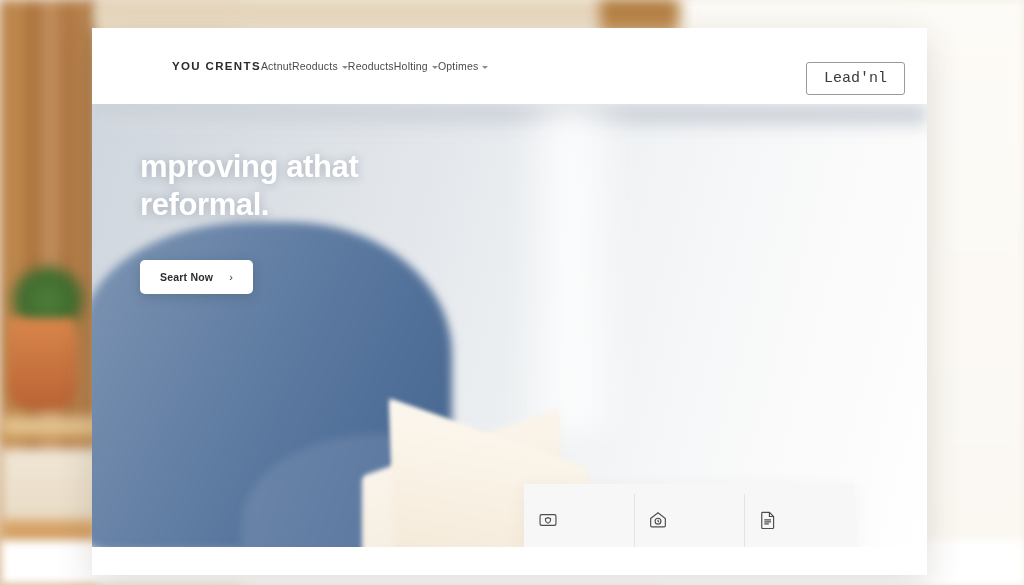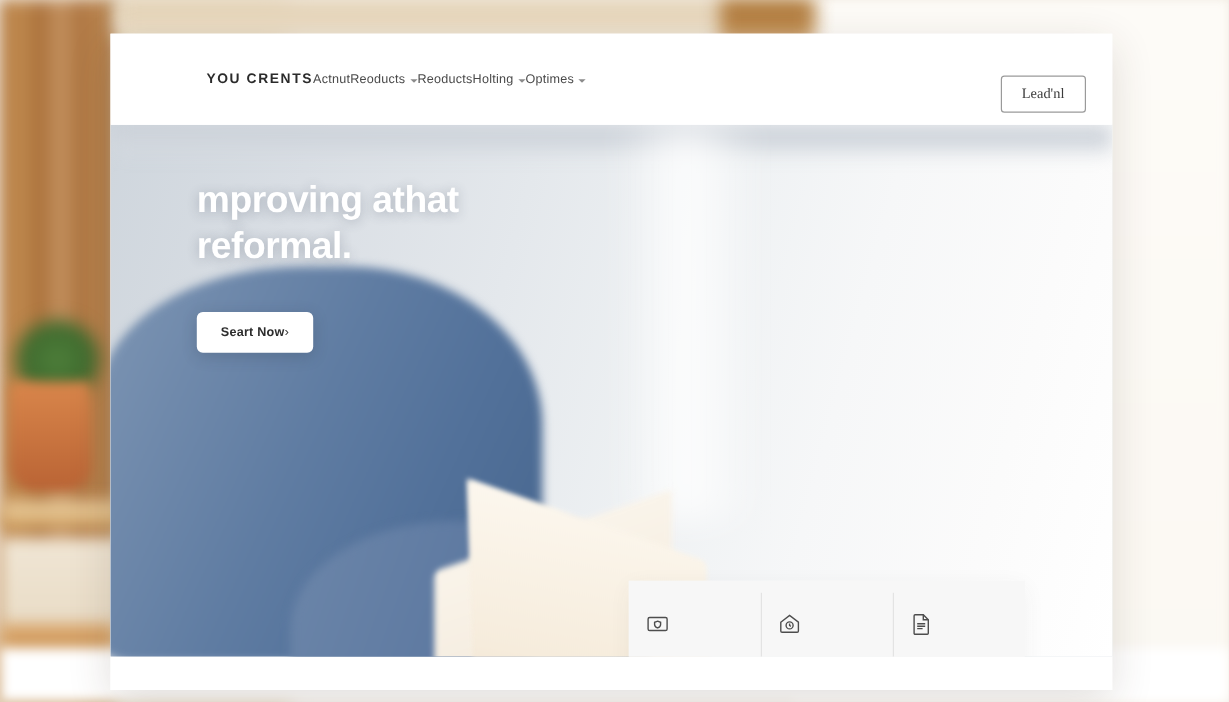--- a/index.html
+++ b/index.html
@@ -97,23 +97,23 @@
     font-size:10.5px; color:#4a4a4a; letter-spacing:.2px;
     white-space:nowrap; cursor:pointer;
   }
   .caret{
     width:0;height:0;border-left:3px solid transparent;border-right:3px solid transparent;
     border-top:3.5px solid #8b8b8b; margin-top:2px;
   }
   #cta{
     margin-left:auto;
     border:1px solid #9a9a9a; border-radius:3px;
-    padding:7px 17px; font-size:12px; color:#3a3a3a;
+    padding:7px 17px; font-size:15px; color:#3a3a3a;
     background:transparent; cursor:pointer; white-space:nowrap;
-    font-family:Liberation Serif, serif;
+    font-family:Liberation Mono, monospace;
     margin-top:24px;
   }
 
   
   #hero{
     position:relative; height:443px; overflow:hidden;
     background:#dfe3e8;
   }
   #hero-photo{ position:absolute; inset:0; }
   .hp{ position:absolute; }
@@ -158,36 +158,36 @@
   .hp-lid{
     left:300px; top:330px; width:200px; height:192px;
     background:linear-gradient(170deg,#fcf7ee 0%,#f6ecdc 60%,#ead9c1 100%);
     transform:skewY(21deg) rotate(-2deg);
     filter:blur(2px);
     border-radius:5px;
   }
 
   
   #hero-copy{
-    position:absolute; left:72px; top:44px; width:330px; z-index:3;
+    position:absolute; left:48px; top:44px; width:330px; z-index:3;
   }
   #hero-title{
     font-size:31px; line-height:1.22; font-weight:700;
     color:#ffffff; letter-spacing:-.4px;
     text-shadow:0 1px 10px rgba(60,70,90,.30);
     margin-bottom:20px;
   }
   .hero-p{
     font-size:9.6px; line-height:1.62; color:#f2f5f8;
     text-shadow:0 1px 6px rgba(50,60,80,.45);
     margin-bottom:11px;
   }
   #start-btn{
     margin-top:16px;
-    display:inline-flex; align-items:center; gap:0;
+    display:inline-flex; align-items:center; gap:16px;
     background:#ffffff; border:none; border-radius:5px;
     padding:11px 20px; cursor:pointer;
     box-shadow:0 3px 12px rgba(40,50,70,.22);
     font-family:"Liberation Sans", sans-serif;
   }
   #start-btn span.lbl{ font-size:10.5px; font-weight:700; color:#2d2d2d; letter-spacing:.2px; }
   #start-btn span.arw{ font-size:11px; color:#3a3a3a; }
 
   
   #features{

